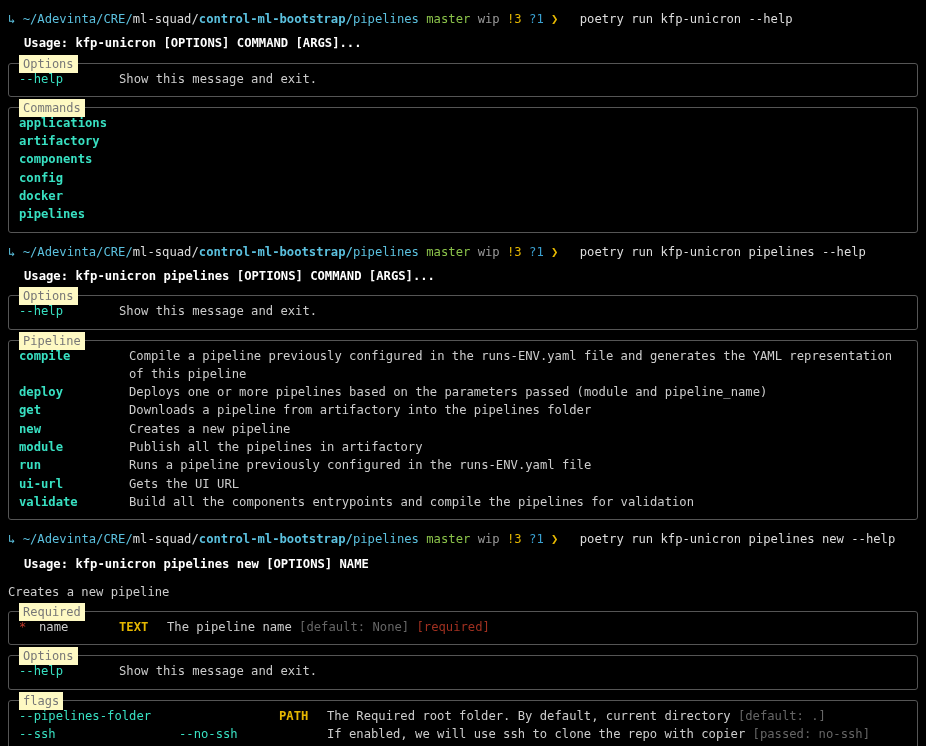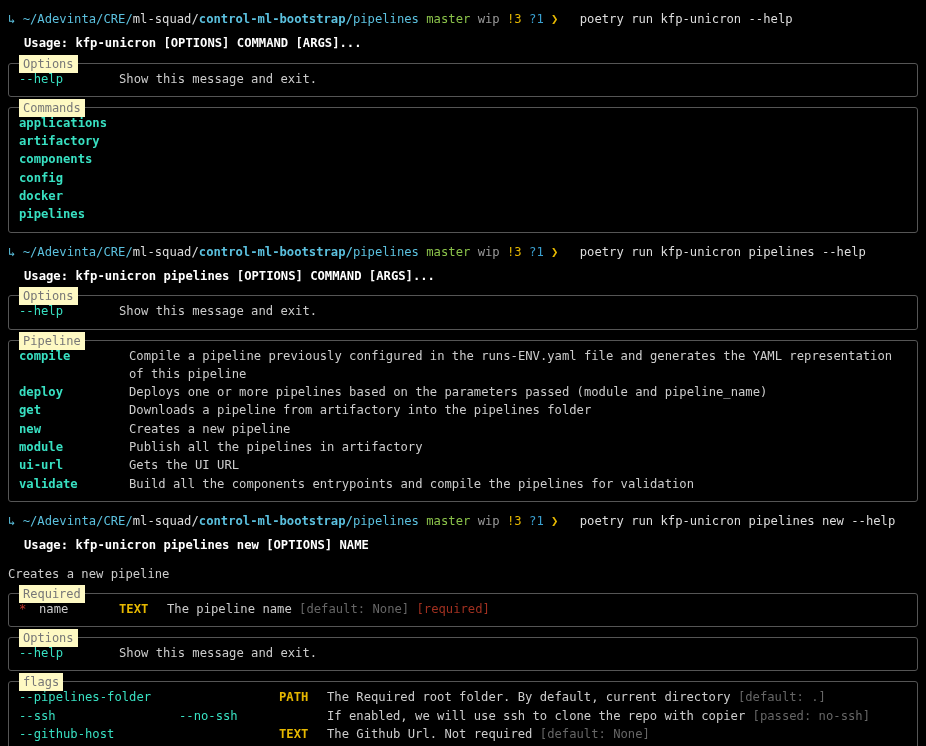--- a/index.html
+++ b/index.html
@@ -139,20 +139,24 @@
     </div>
   <div class="cmd-row">
       <span class="cmd-name">new</span>
       <span class="cmd-desc">Creates a new pipeline</span>
     </div>
   <div class="cmd-row">
       <span class="cmd-name">module</span>
       <span class="cmd-desc">Publish all the pipelines in artifactory</span>
     </div>
   <div class="cmd-row">
+      <span class="cmd-name">run</span>
+      <span class="cmd-desc">Runs a pipeline previously configured in the runs-ENV.yaml file</span>
+    </div>
+  <div class="cmd-row">
       <span class="cmd-name">ui-url</span>
       <span class="cmd-desc">Gets the UI URL</span>
     </div>
   <div class="cmd-row">
       <span class="cmd-name">validate</span>
       <span class="cmd-desc">Build all the components entrypoints and compile the pipelines for validation</span>
     </div>
 </div>
 
 <div class="prompt-line">

